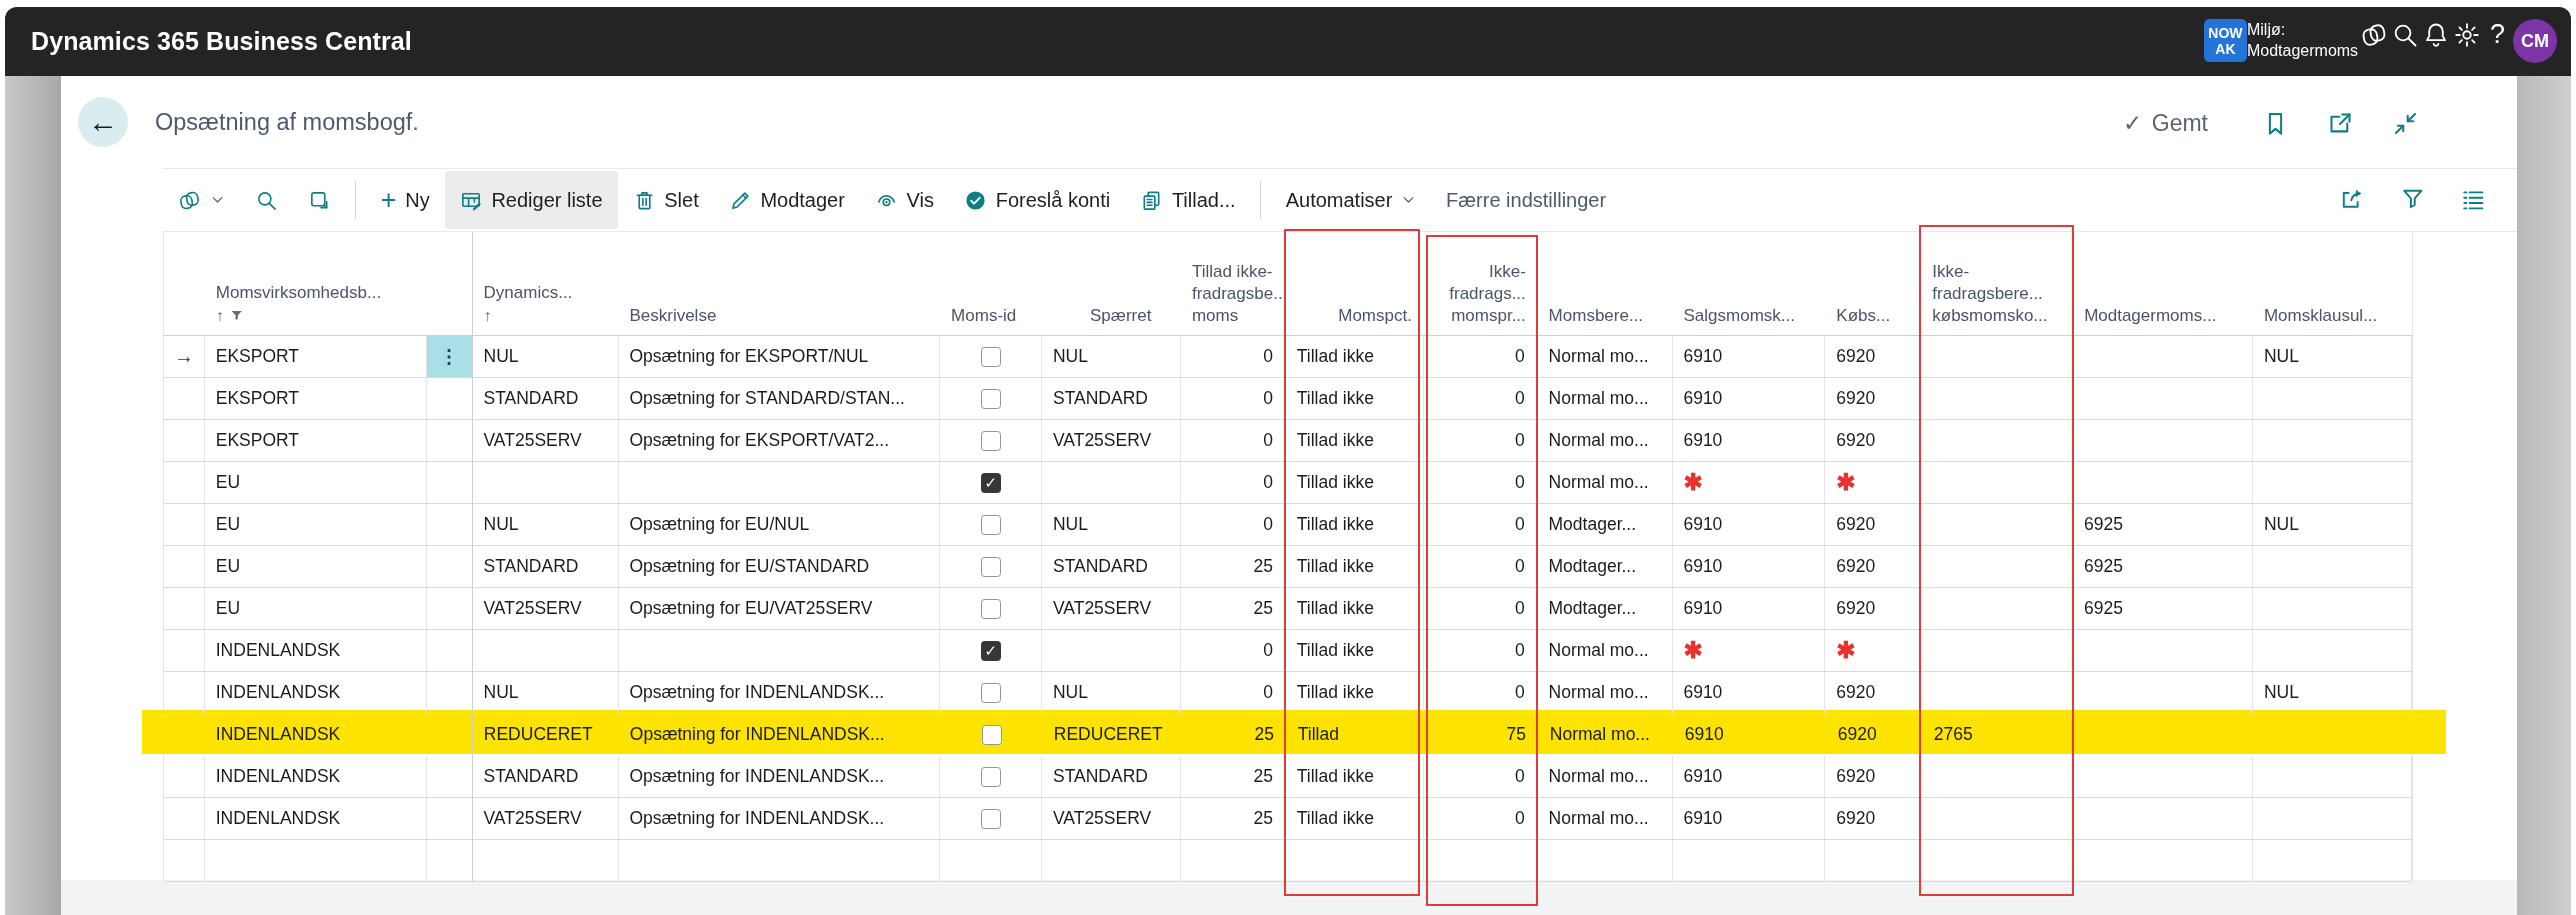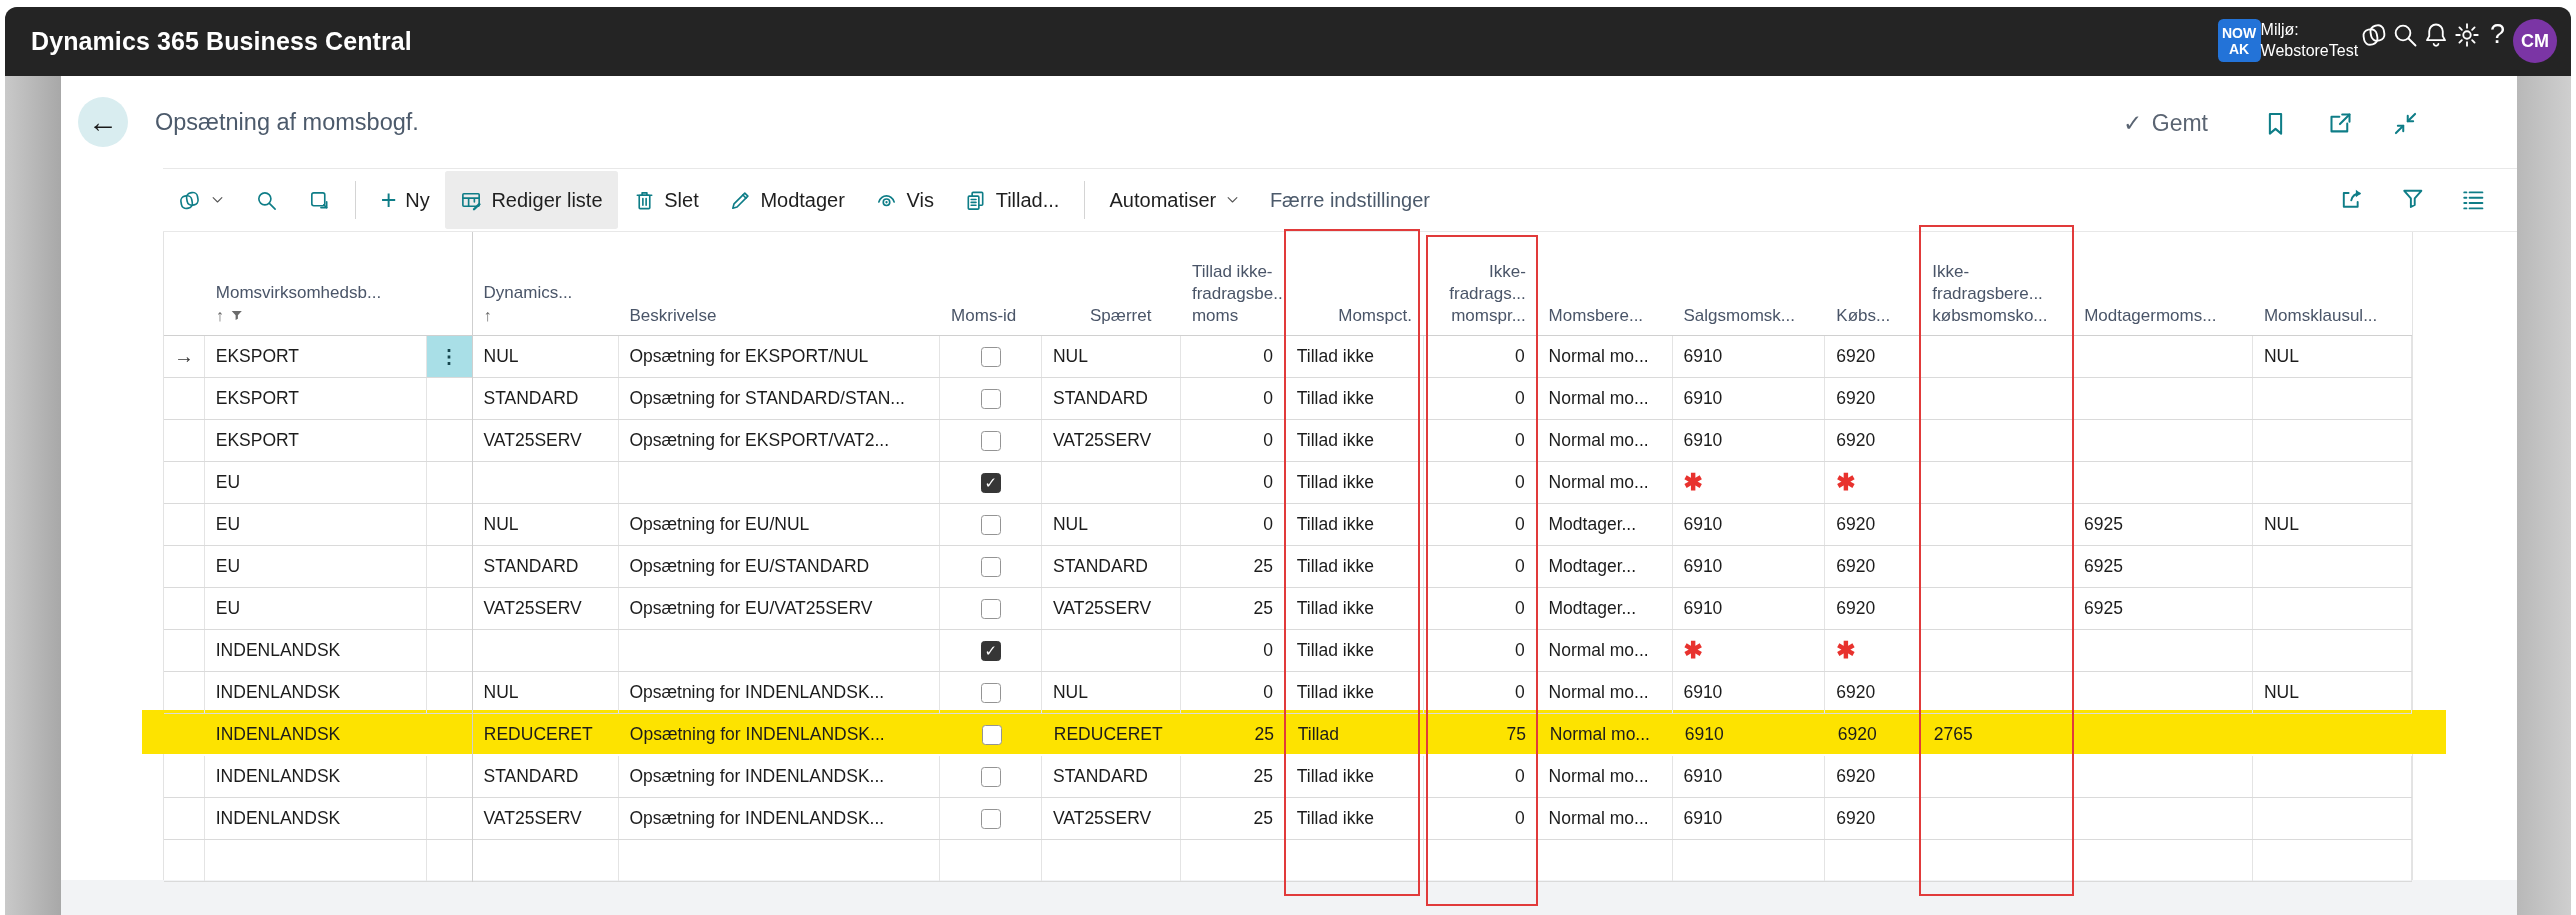--- a/index.html
+++ b/index.html
@@ -89,21 +89,21 @@
 
   <div class="topbar">
     <div class="topbar-title">Dynamics 365 Business Central</div>
     <div class="topbar-right">
       <div class="env-badge">
         <span>NOW</span>
         <span>AK</span>
       </div>
       <div class="env-text">
         <div>Miljø:</div>
-        <div>WebstoreTest</div>
+        <div>Modtagermoms</div>
       </div>
       <div class="tb-icon">
         <svg viewBox="0 0 24 24">
             <rect x="3.2" y="7.2" width="11.5" height="13" rx="5" transform="rotate(-10 9 13.5)"></rect>
             <rect x="9.2" y="3.8" width="11.5" height="13" rx="5" transform="rotate(-10 15 10.3)"></rect>
           </svg>
       </div>
       <div class="tb-icon">
         <svg viewBox="0 0 24 24">
             <circle cx="10.3" cy="10.3" r="6.3"></circle>
@@ -208,20 +208,27 @@
           </svg>
         <span>Modtager</span>
       </div>
       <div class="t-item">
         <svg viewBox="0 0 24 24">
             <path d="M4 13.5C5.5 9.5 8.5 7.2 12 7.2s6.5 2.3 8 6.3"></path>
             <circle cx="12" cy="13.8" r="3.4"></circle>
             <circle cx="12" cy="13.8" r="1.2" fill="#0e7d87" stroke="none"></circle>
           </svg>
         <span>Vis</span>
+      </div>
+      <div class="t-item">
+        <svg viewBox="0 0 24 24">
+            <circle cx="12" cy="12" r="9.5" fill="#0e7d87" stroke="none"></circle>
+            <path d="M7.5 12.3l3 3 6-6.3" stroke="#fff" stroke-width="2"></path>
+          </svg>
+        <span>Foreslå konti</span>
       </div>
       <div class="t-item">
         <svg viewBox="0 0 24 24">
             <rect x="8.5" y="3.5" width="11" height="13.5" rx="1"></rect>
             <rect x="4.5" y="7.5" width="11" height="13.5" rx="1" fill="#fff"></rect>
             <path d="M7.5 11h5M7.5 14h5M7.5 17h5"></path>
           </svg>
         <span>Tillad...</span>
       </div>
       <div class="t-divider"></div>

